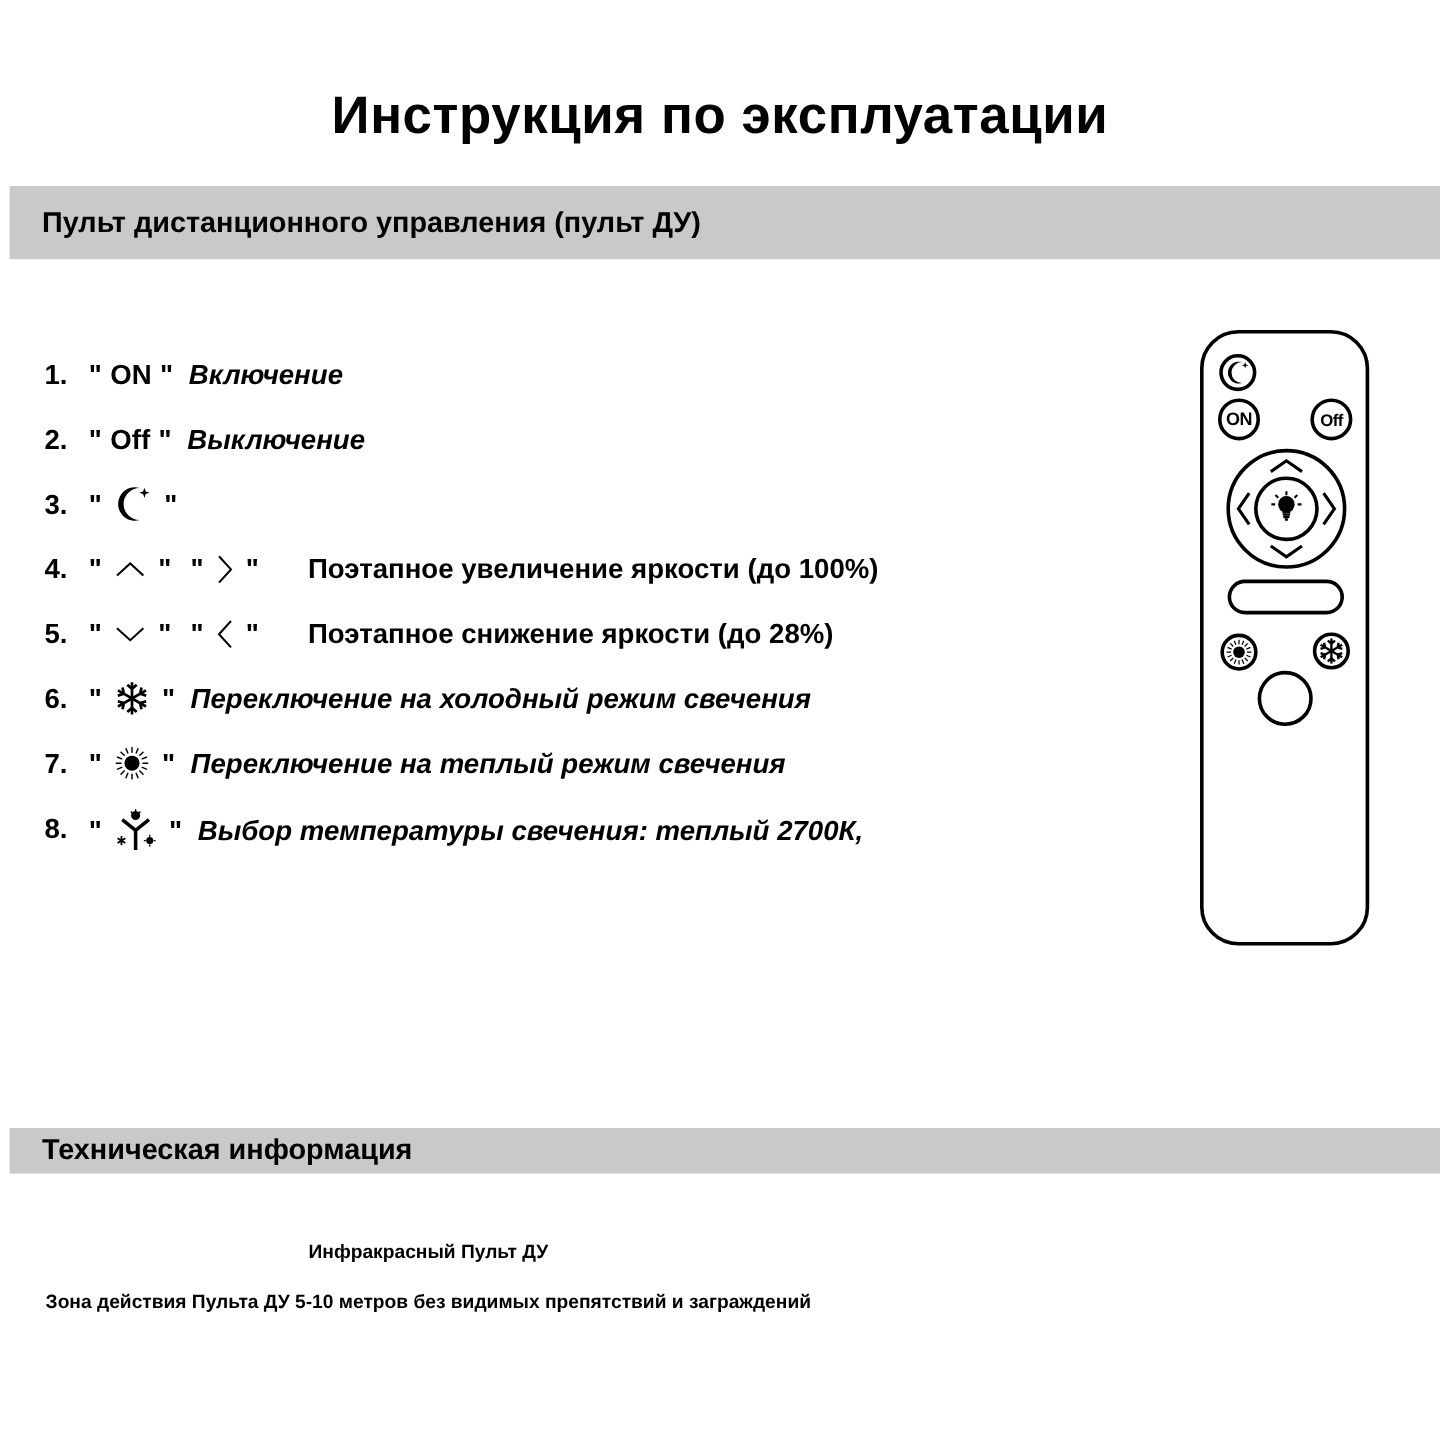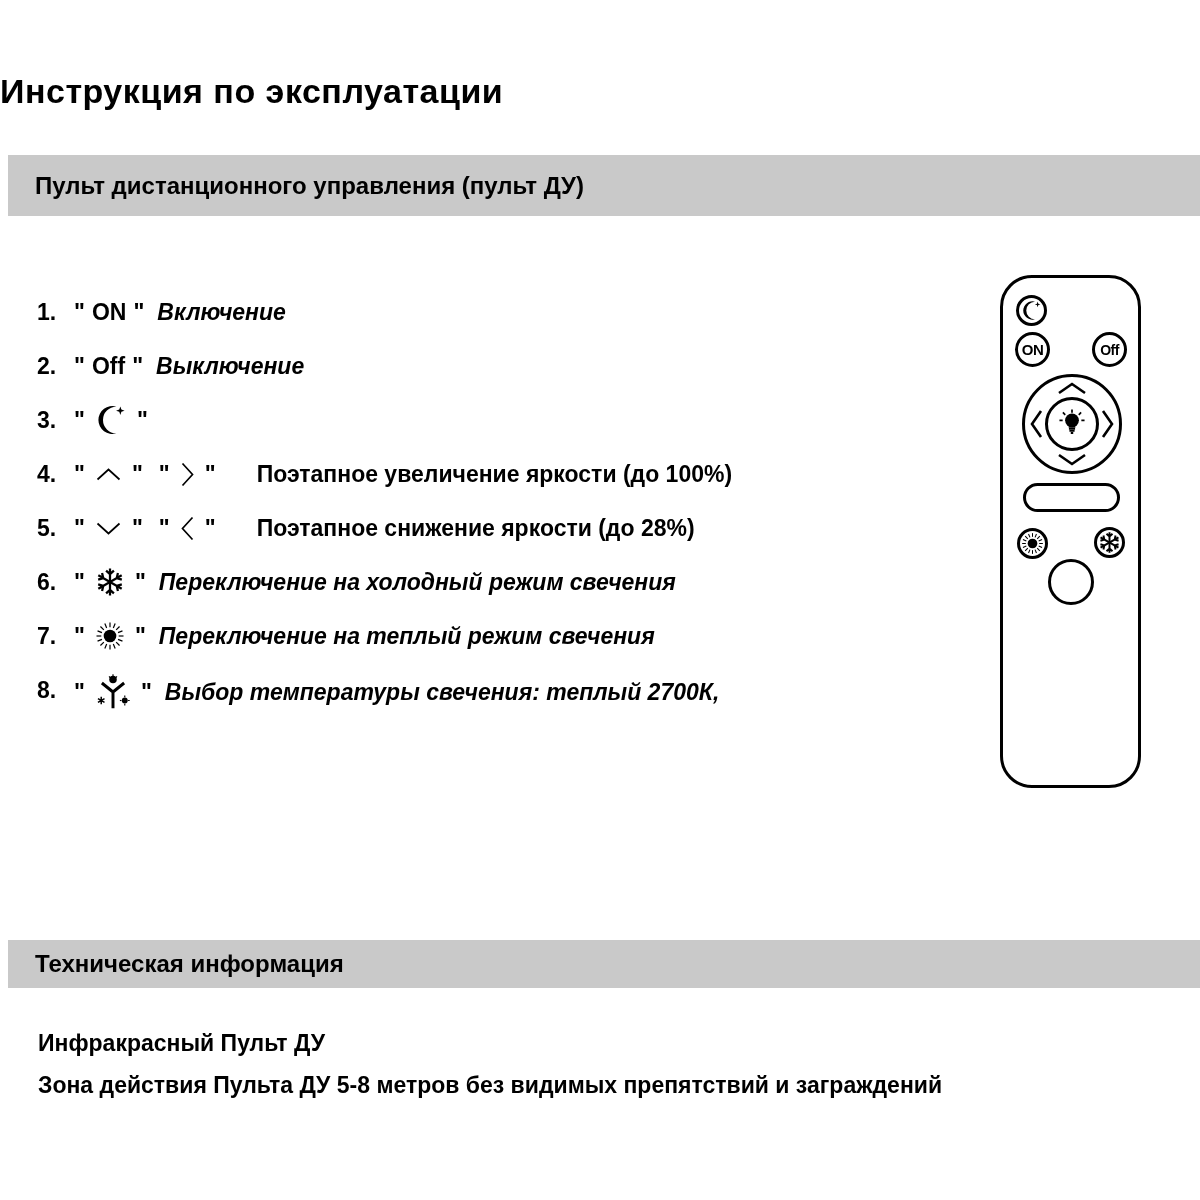--- a/index.html
+++ b/index.html
@@ -8,31 +8,31 @@
     width:1200px; height:1200px;
     position:relative; overflow:hidden;
     color:#000;
     font-family:"Liberation Sans", sans-serif;
     font-weight:bold;
   }
   svg { display:block; }
 
   .page-title {
     position:absolute; top:72px; left:0; width:100%;
-    text-align:left; font-size:34px; letter-spacing:0.5px;
+    text-align:center; font-size:44px; letter-spacing:0.5px;
   }
 
   .section-bar {
     position:absolute; left:8px; width:1192px; height:61px;
     background:#c9c9c9;
     display:flex; align-items:center; padding-left:27px;
     font-size:24px;
   }
   .bar-remote { top:155px; }
-  .bar-tech   { top:940px; height:48px; }
+  .bar-tech   { top:940px; height:38px; }
 
   
   .items { position:absolute; left:37px; top:296px; width:920px; }
   .item  { display:flex; align-items:flex-start; height:54px; font-size:23px; }
   .item-last { height:auto; }
   .num   { width:34px; flex:none; line-height:32px; }
   .ibody { display:flex; align-items:center; min-height:32px; }
   .ibody8 { display:block; }
   .l1 { display:flex; align-items:center; min-height:32px; }
   .l2 { padding-left:81px; line-height:32px; margin-top:2px; }
@@ -72,21 +72,21 @@
   .chev-right { right:4px; top:50%;   transform:translateY(-50%); }
   .pill {
     position:absolute; left:20px; top:205px; width:97px; height:29px;
     border:3px solid #000; border-radius:15px; background:#fff;
   }
   .btn-warm  { left:14px; top:250px; width:31px; height:31px; }
   .btn-cold  { left:91px; top:249px; width:31px; height:31px; }
   .btn-round { left:45px; top:281px; width:46px; height:46px; }
 
   
-  .tech { position:absolute; left:38px; top:1028px; font-size:23px; }
+  .tech { position:absolute; left:38px; top:1028px; font-size:16px;text-align:center; }
   .tech-line { line-height:31px; margin-bottom:11px; }
 </style>
 </head>
 <body>
 
 <div class="page-title">Инструкция по эксплуатации</div>
 
 <div class="section-bar bar-remote">
   <span>Пульт дистанционного управления (пульт ДУ)</span>
 </div>
@@ -387,14 +387,14 @@
   <div class="rbtn btn-round"></div>
 
 </div>
 
 <div class="section-bar bar-tech">
   <span>Техническая информация</span>
 </div>
 
 <div class="tech">
   <div class="tech-line">Инфракрасный Пульт ДУ</div>
-  <div class="tech-line">Зона действия Пульта ДУ 5-8 метров без видимых препятствий и заграждений</div>
+  <div class="tech-line">Зона действия Пульта ДУ 5-10 метров без видимых препятствий и заграждений</div>
 </div>
 
 </body></html>

